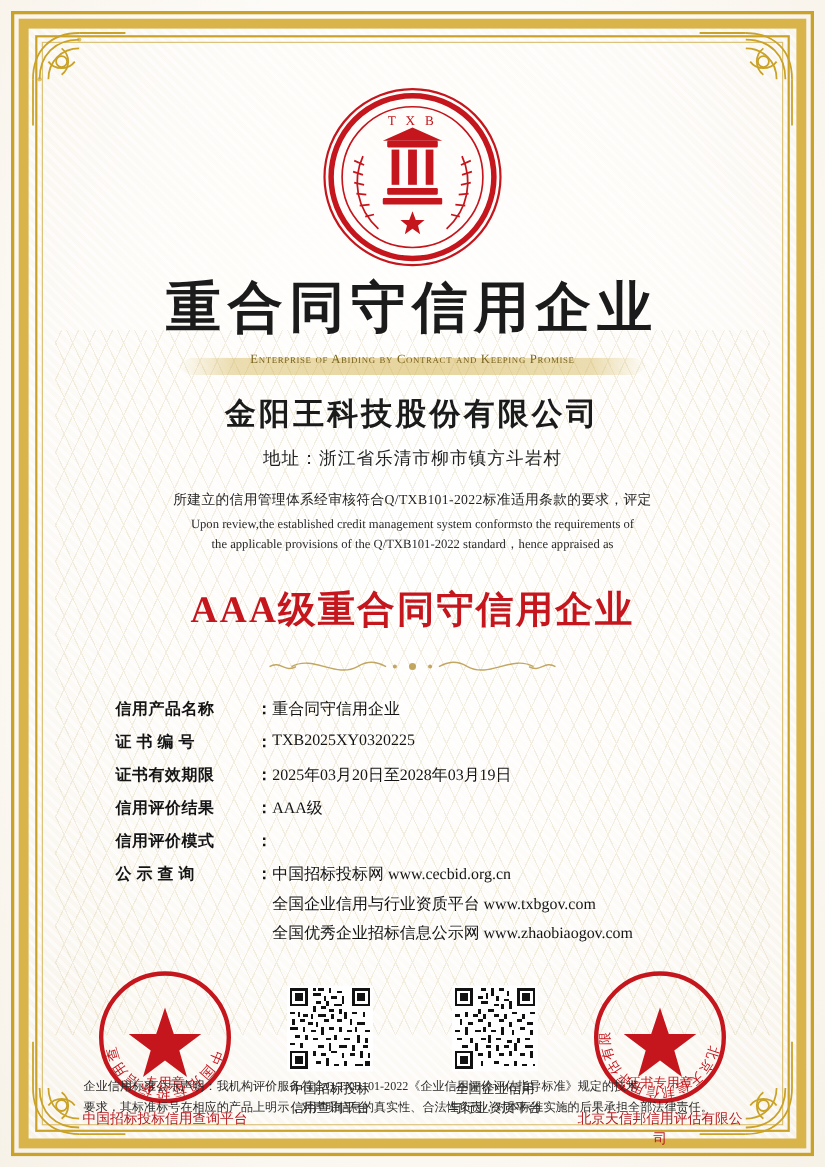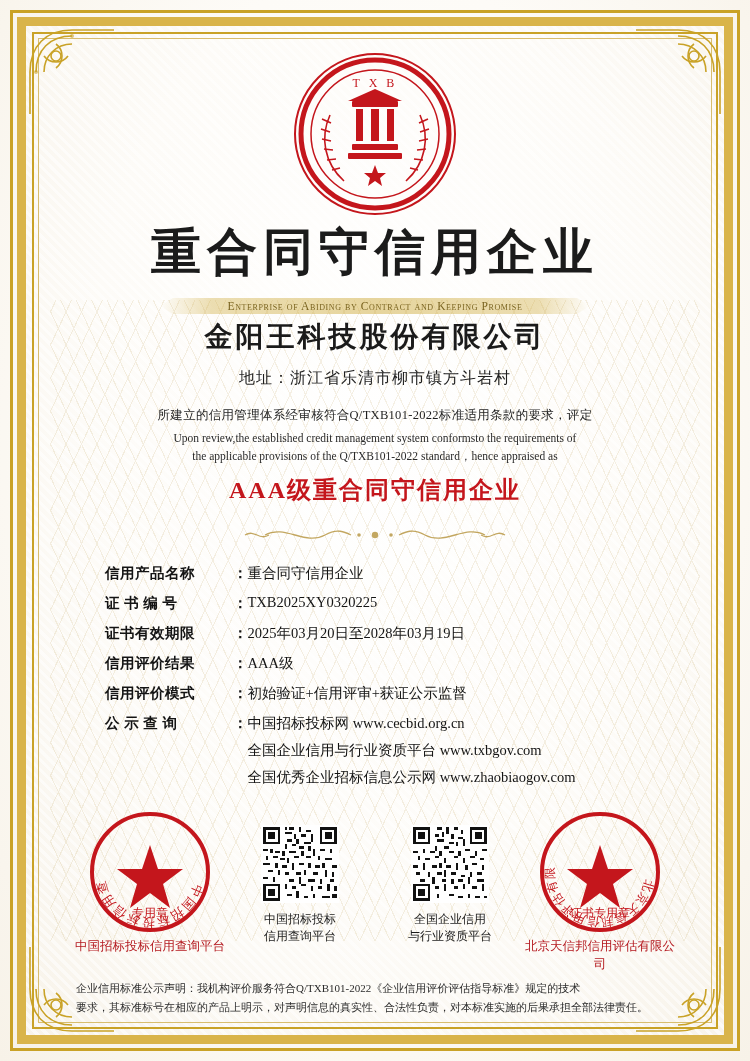--- a/index.html
+++ b/index.html
@@ -67,21 +67,21 @@
     opacity: 0.12;
     pointer-events: none;
     background-image:
       repeating-linear-gradient(65deg, #b08b2e 0 1px, transparent 1px 14px),
       repeating-linear-gradient(-65deg, #b08b2e 0 1px, transparent 1px 14px);
   }
 
   .content {
     position: relative;
     z-index: 5;
-    padding: 37px 60px 0 60px;
+    padding: 64px 60px 0 60px;
     text-align: center;
   }
 
   
   .emblem-wrap {
     margin: 12px auto 6px auto;
     width: 170px;
     height: 170px;
   }
 
@@ -89,25 +89,25 @@
     font-family: "Liberation Serif", serif;
     font-size: 50px;
     font-weight: bold;
     letter-spacing: 6px;
     color: #1b1b1b;
     margin-top: 6px;
     line-height: 1.1;
   }
   .subtitle-band {
     position: relative;
-    margin: 14px auto 0 auto;
+    margin: 14px auto 12px auto;
     width: 430px;
     height: 24px;
     display: flex;
-    align-items: center;
+    align-items: flex-start;
     justify-content: center;
   }
   .subtitle-band .band-line {
     position: absolute;
     left: 0; right: 0; top: 50%;
     height: 16px;
     transform: translateY(-50%);
     background: linear-gradient(90deg, rgba(201,162,39,0) 0%, rgba(201,162,39,0.35) 12%, rgba(201,162,39,0.45) 50%, rgba(201,162,39,0.35) 88%, rgba(201,162,39,0) 100%);
     clip-path: polygon(3% 0, 97% 0, 100% 50%, 97% 100%, 3% 100%, 0 50%);
   }
@@ -141,22 +141,22 @@
     letter-spacing: 0.3px;
   }
   .statement-en {
     margin-top: 6px;
     font-size: 11.5px;
     color: #2a2a2a;
     line-height: 1.55;
   }
 
   .award {
-    margin-top: 8px;
-    font-size: 24px;
+    margin-top: 26px;
+    font-size: 34px;
     font-weight: bold;
     letter-spacing: 2px;
     color: #c4161c;
   }
 
   .divider {
     margin: 18px auto 0 auto;
     width: 460px;
     height: 22px;
     display: flex;
@@ -405,21 +405,20 @@
         <div class="detail-value">2025年03月20日至2028年03月19日</div>
       </div>
       <div class="detail-row">
         <div class="detail-label">信用评价结果</div>
         <div class="detail-colon">：</div>
         <div class="detail-value">AAA级</div>
       </div>
       <div class="detail-row">
         <div class="detail-label">信用评价模式</div>
         <div class="detail-colon">：</div>
-        <div class="detail-value">初始验证+信用评审+获证公示监督</div>
       </div>
       <div class="detail-row">
         <div class="detail-label">公 示 查 询</div>
         <div class="detail-colon">：</div>
         <div class="detail-value">
           <span>中国招标投标网 www.cecbid.org.cn</span>
           <span class="sub-line">全国企业信用与行业资质平台 www.txbgov.com</span>
           <span class="sub-line">全国优秀企业招标信息公示网 www.zhaobiaogov.com</span>
         </div>
       </div>

